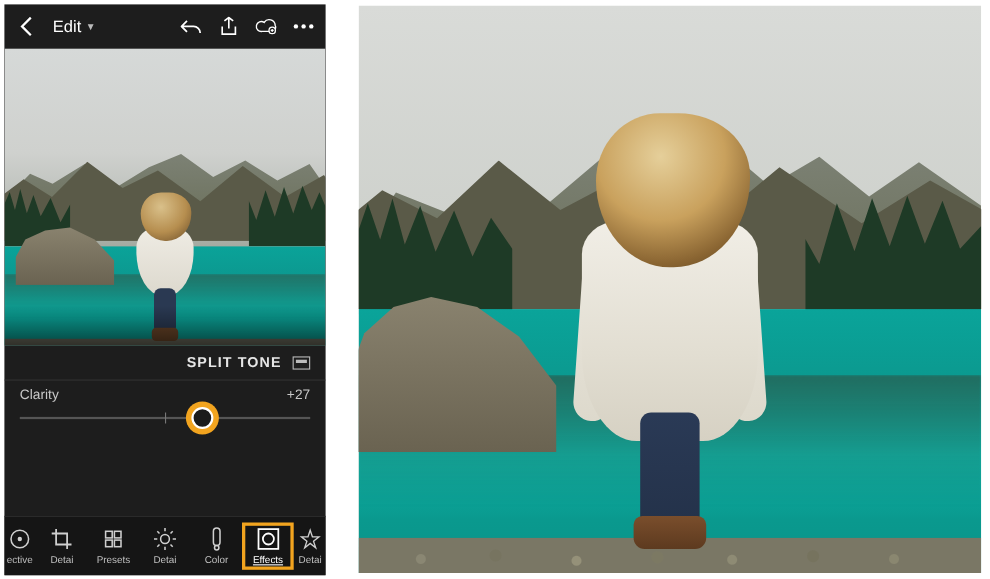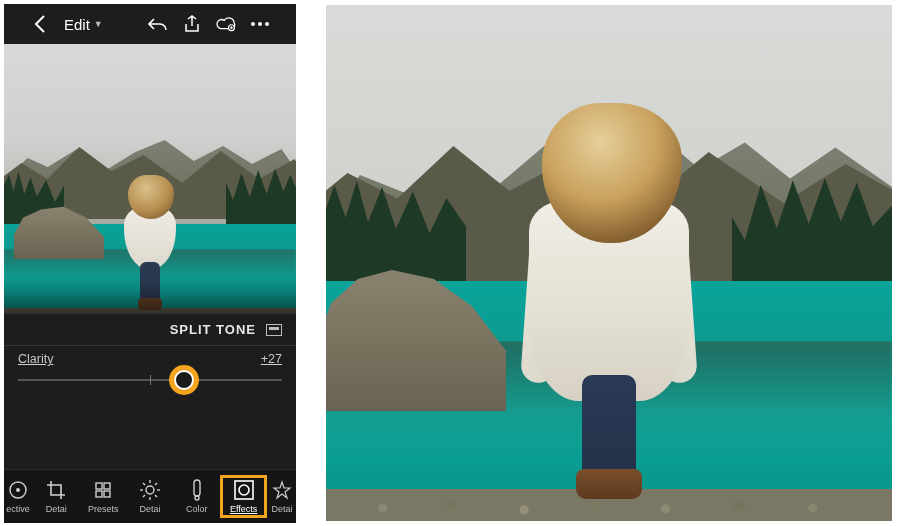--- a/index.html
+++ b/index.html
@@ -20,21 +20,21 @@
     color: #cfcfcf;
     display: flex;
     flex-direction: column;
     position: relative;
     overflow: hidden;
   }
   .topbar {
     height: 40px;
     display: flex;
     align-items: center;
-    padding: 0 26px;
+    padding: 0 10px;
     justify-content: space-between;
   }
   .topbar-left, .topbar-right { display:flex; align-items:center; gap:14px; }
   .edit-label { font-size: 15px; color:#fff; display:flex; align-items:center; gap:4px;}
   .icon-btn { color:#fff; display:flex; align-items:center; justify-content:center; width:20px; height:20px; }
   .chev-left { font-size:20px; color:#fff; }
   .caret { font-size:9px; color:#bbb; }
 
   
   .preview {
@@ -96,21 +96,21 @@
   
   .splittone {
     height:32px; display:flex; justify-content:flex-end; align-items:center;
     padding-right:14px; gap:10px; border-bottom:1px solid #333;
   }
   .splittone span { font-size:13px; letter-spacing:1px; color:#e6e6e6;font-weight:bold;}
   .st-icon { width:16px; height:12px; border:1px solid #bbb; position:relative;}
   .st-icon::before { content:""; position:absolute; left:2px; right:2px; top:2px; height:3px; background:#bbb;}
 
   
-  .sliders { padding: 6px 14px 0 14px; flex:1;text-decoration:underline; }
+  .sliders { padding: 6px 14px 0 14px; flex:1; }
   .slider-row { margin-bottom:12px; }
   .slider-head { display:flex; justify-content:space-between; font-size:12.5px; color:#c8c8c8; margin-bottom:4px;}
   .track { position:relative; height:20px; }
   .rail { position:absolute; top:9px; left:0; right:0; height:2px; background:#555;}
   .tick { position:absolute; top:5px; width:1px; height:10px; background:#777; left:50%;}
   .knob {
     position:absolute; top:50%; transform:translate(-50%,-50%);
     width:18px; height:18px; border-radius:50%;
     background:#1b1b1b; border:2px solid #fff;
   }

